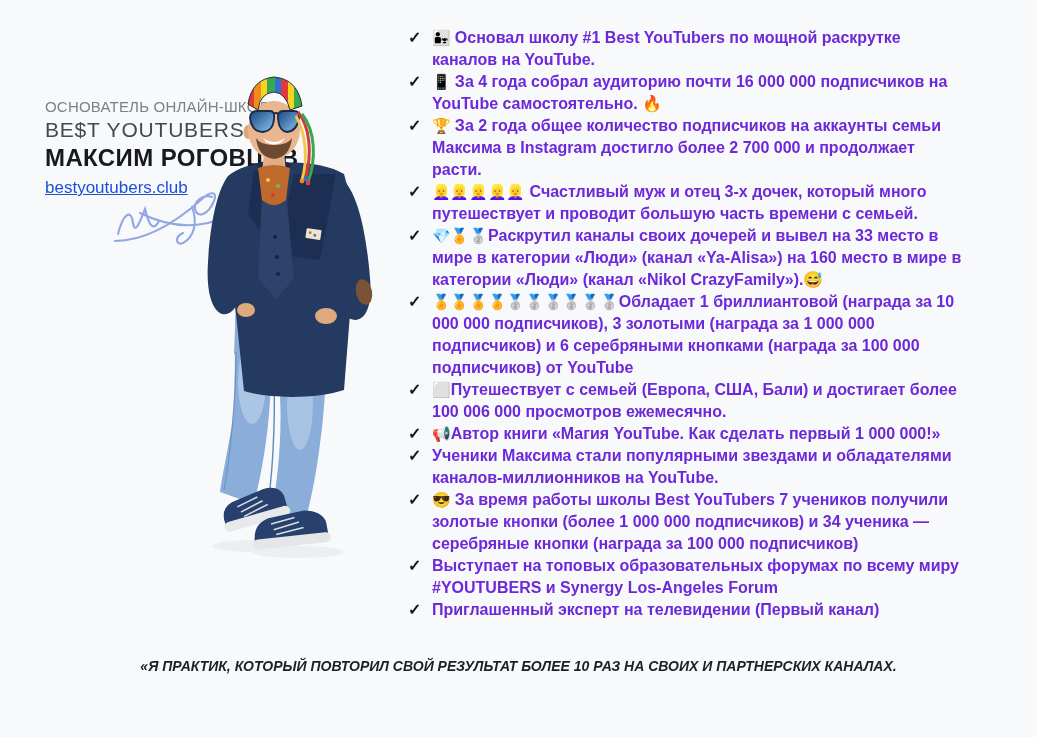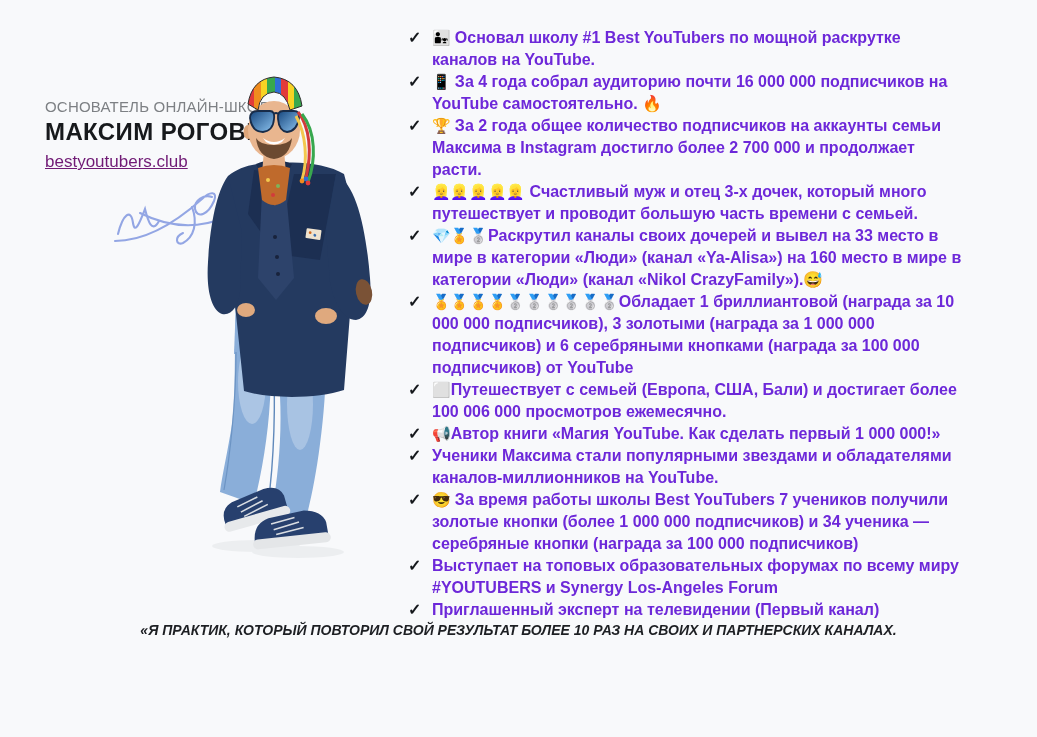--- a/index.html
+++ b/index.html
@@ -4,44 +4,45 @@
 <style>
   html,body{margin:0;padding:0;background:#f8f9fb;}
   .page{position:relative;width:1037px;height:737px;background:#f8f9fb;overflow:hidden;
         font-family:"Liberation Sans",sans-serif;-webkit-font-smoothing:antialiased;}
 
   
   .founder-text{position:absolute;left:45px;top:97px;}
   .kicker{font-size:15px;line-height:19px;font-weight:400;color:#7d8084;letter-spacing:.2px;}
   .brand{font-size:21px;line-height:25px;font-weight:400;color:#46494e;letter-spacing:.8px;margin-top:1px;}
   .name{font-size:24px;line-height:28px;font-weight:700;color:#17191c;letter-spacing:.4px;margin-top:2px;}
-  .site{display:inline-block;font-size:17px;line-height:21px;font-weight:400;color:#701a75;
+  .site{display:inline-block;font-size:17px;line-height:21px;font-weight:400;color:#1d4ed8;
         margin-top:5px;text-decoration:underline;cursor:pointer;}
 
   .photo{position:absolute;left:178px;top:52px;width:232px;height:508px;}
   .signature{position:absolute;left:112px;top:178px;width:122px;height:78px;}
 
   
   .achievements{position:absolute;left:408px;top:27px;width:556px;margin:0;padding:0;list-style:none;}
   .achievements li{display:flex;align-items:flex-start;}
   .check{flex:0 0 24px;font-weight:700;font-size:16px;line-height:22px;color:#15181c;}
   .txt{flex:1;margin:0;font-weight:700;font-size:16px;line-height:22px;color:#6d28d9;}
   .emoji{font-size:15px;}
 
   
-  .quote{position:absolute;left:0;width:100%;top:619px;text-align:center;
+  .quote{position:absolute;left:0;width:100%;top:655px;text-align:center;
          font-style:italic;font-weight:700;font-size:14px;line-height:22px;color:#1d1f23;}
 </style>
 </head>
 <body>
 
 <div class="page">
 
   <div class="founder-text">
     <div class="kicker">ОСНОВАТЕЛЬ ОНЛАЙН-ШКОЛЫ</div>
+    <div class="brand">BE$T YOUTUBERS</div>
     <div class="name">МАКСИМ РОГОВЦЕВ</div>
     <a class="site">bestyoutubers.club</a>
   </div>
 
   <svg class="signature" viewBox="0 0 122 78">
     <g fill="none" stroke="#93a6e4" stroke-width="2.1" stroke-linecap="round">
       <path d="M6,56 C11,36 19,30 21,45 C23,58 29,41 33,31 C36,43 40,56 47,43"></path>
       <path d="M3,63 C32,63 62,46 90,21 C98,13 106,13 102,23 C96,37 85,41 83,31 C82,22 92,16 100,19"></path>
       <path d="M80,29 C86,45 82,59 71,65 C64,68 62,59 71,55"></path>
       <path d="M28,35 C50,46 80,53 112,40"></path>

